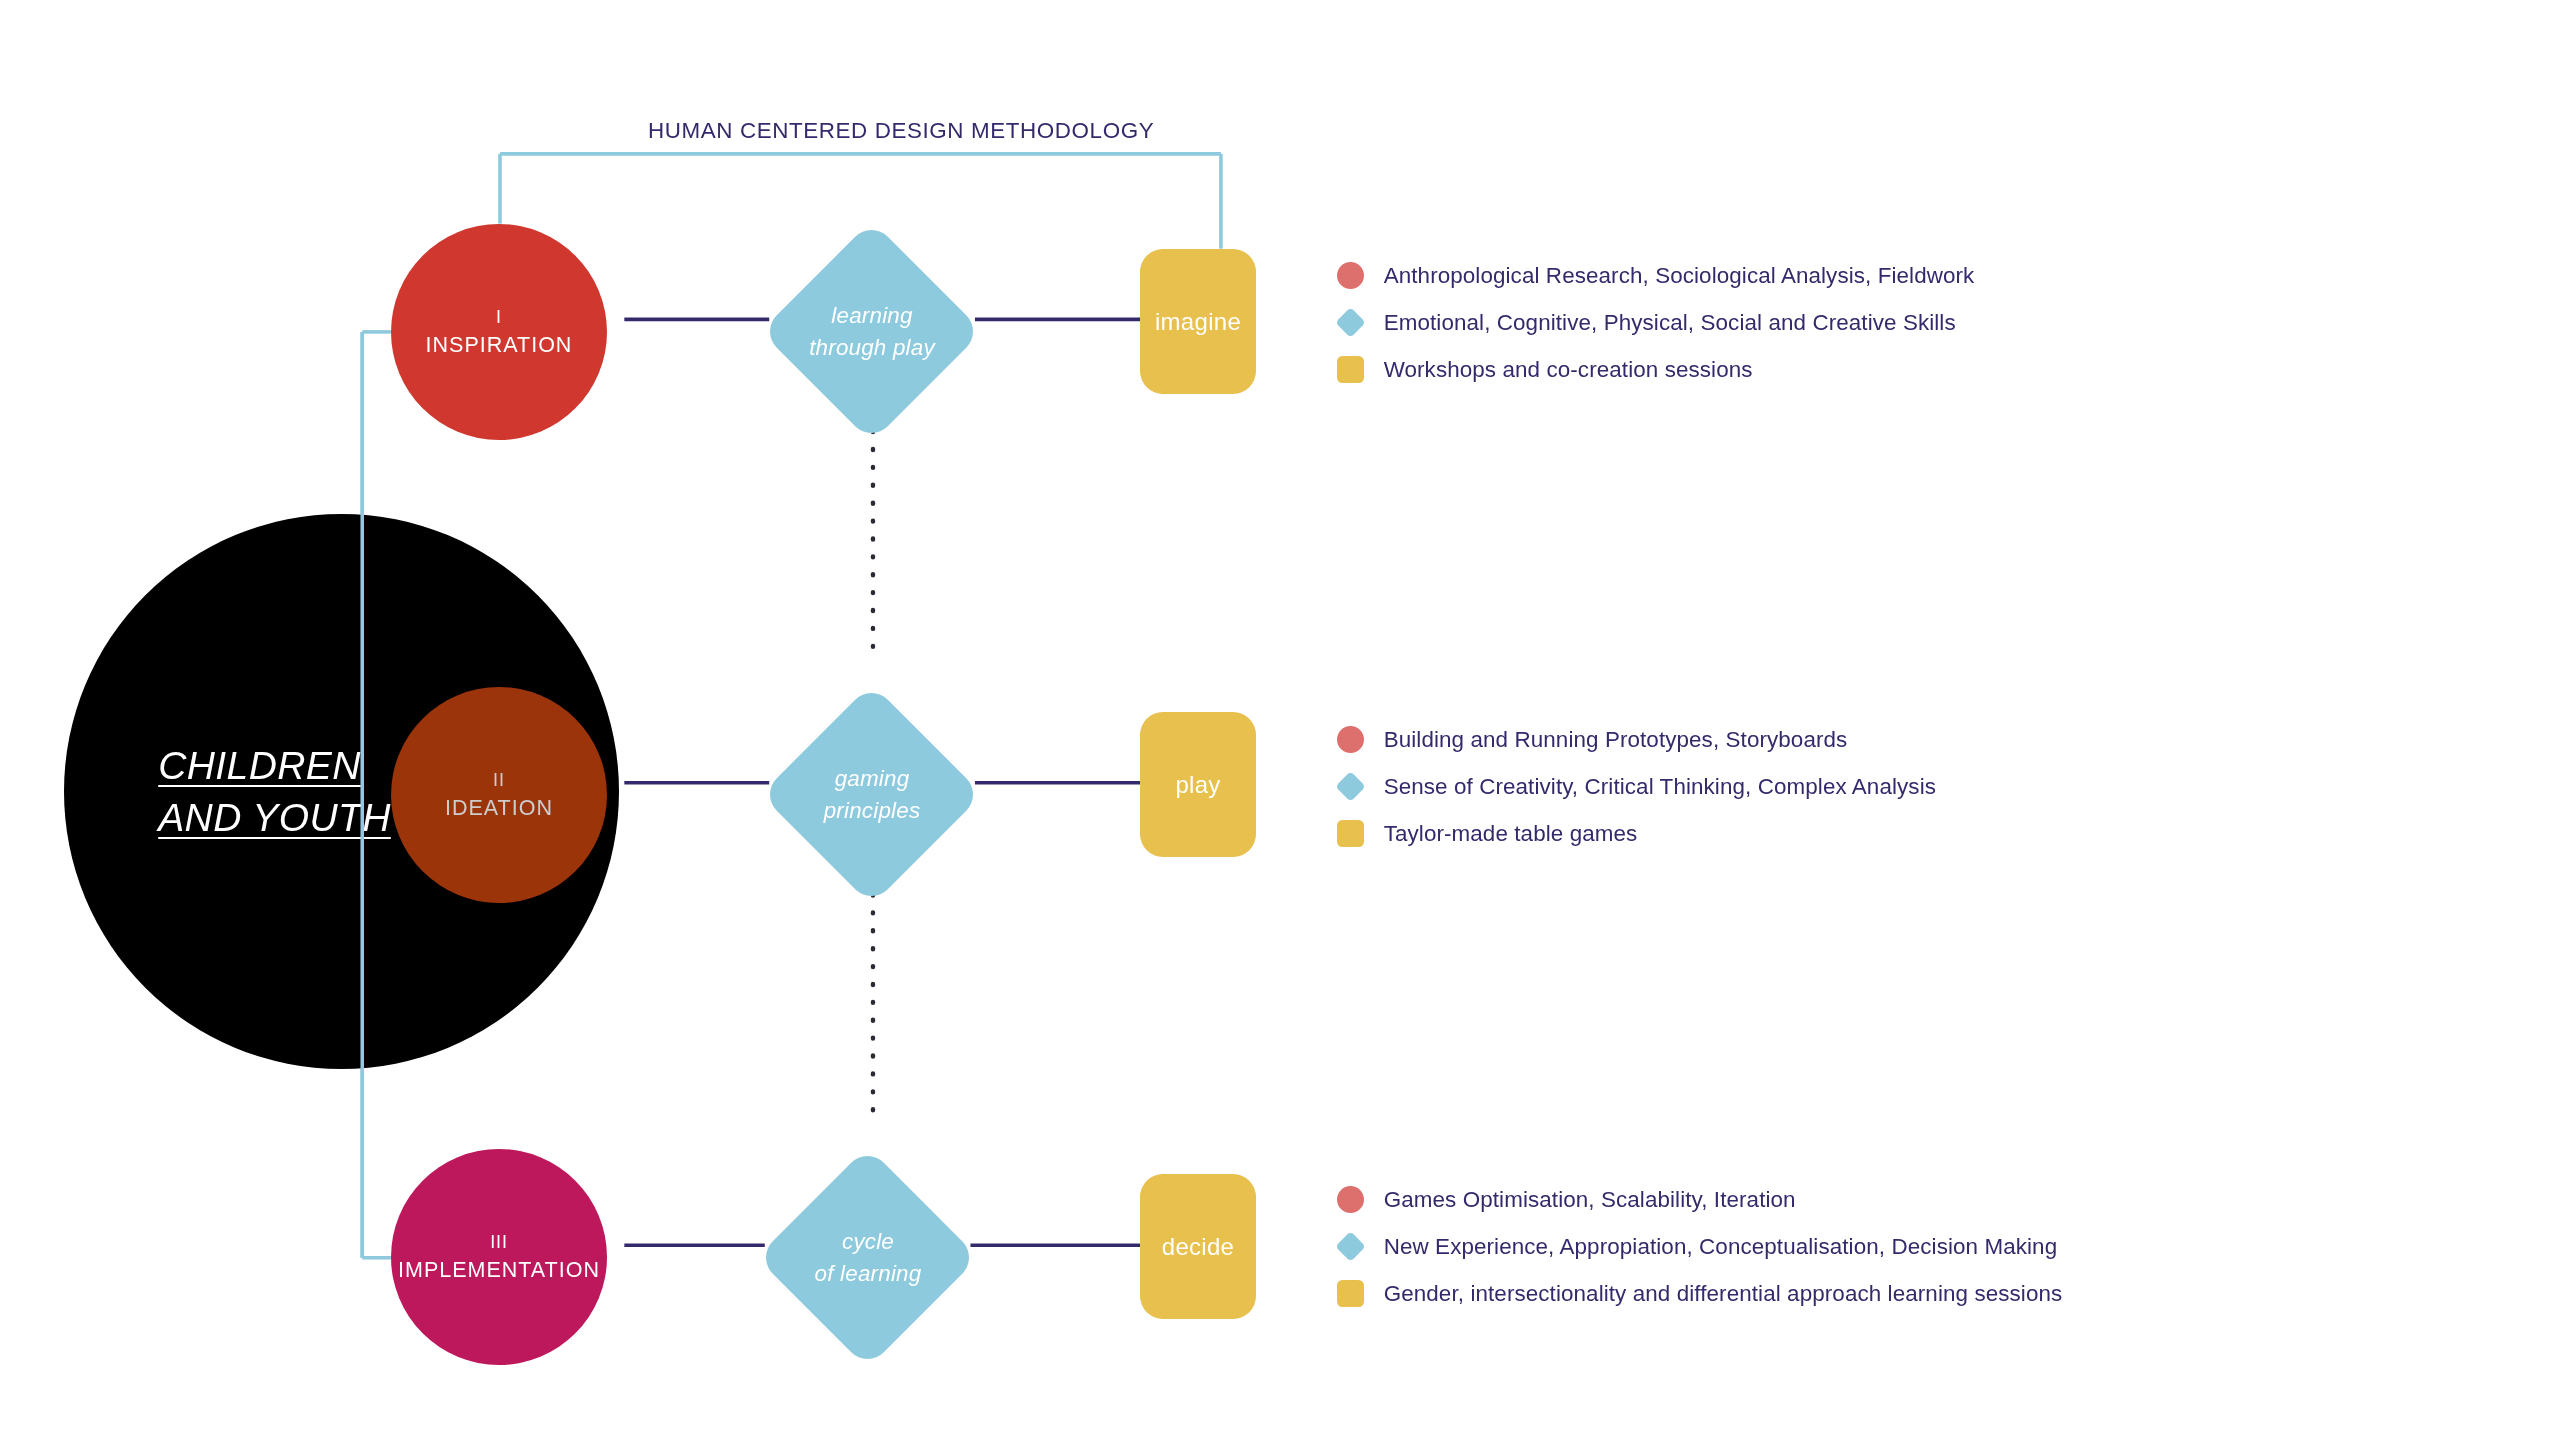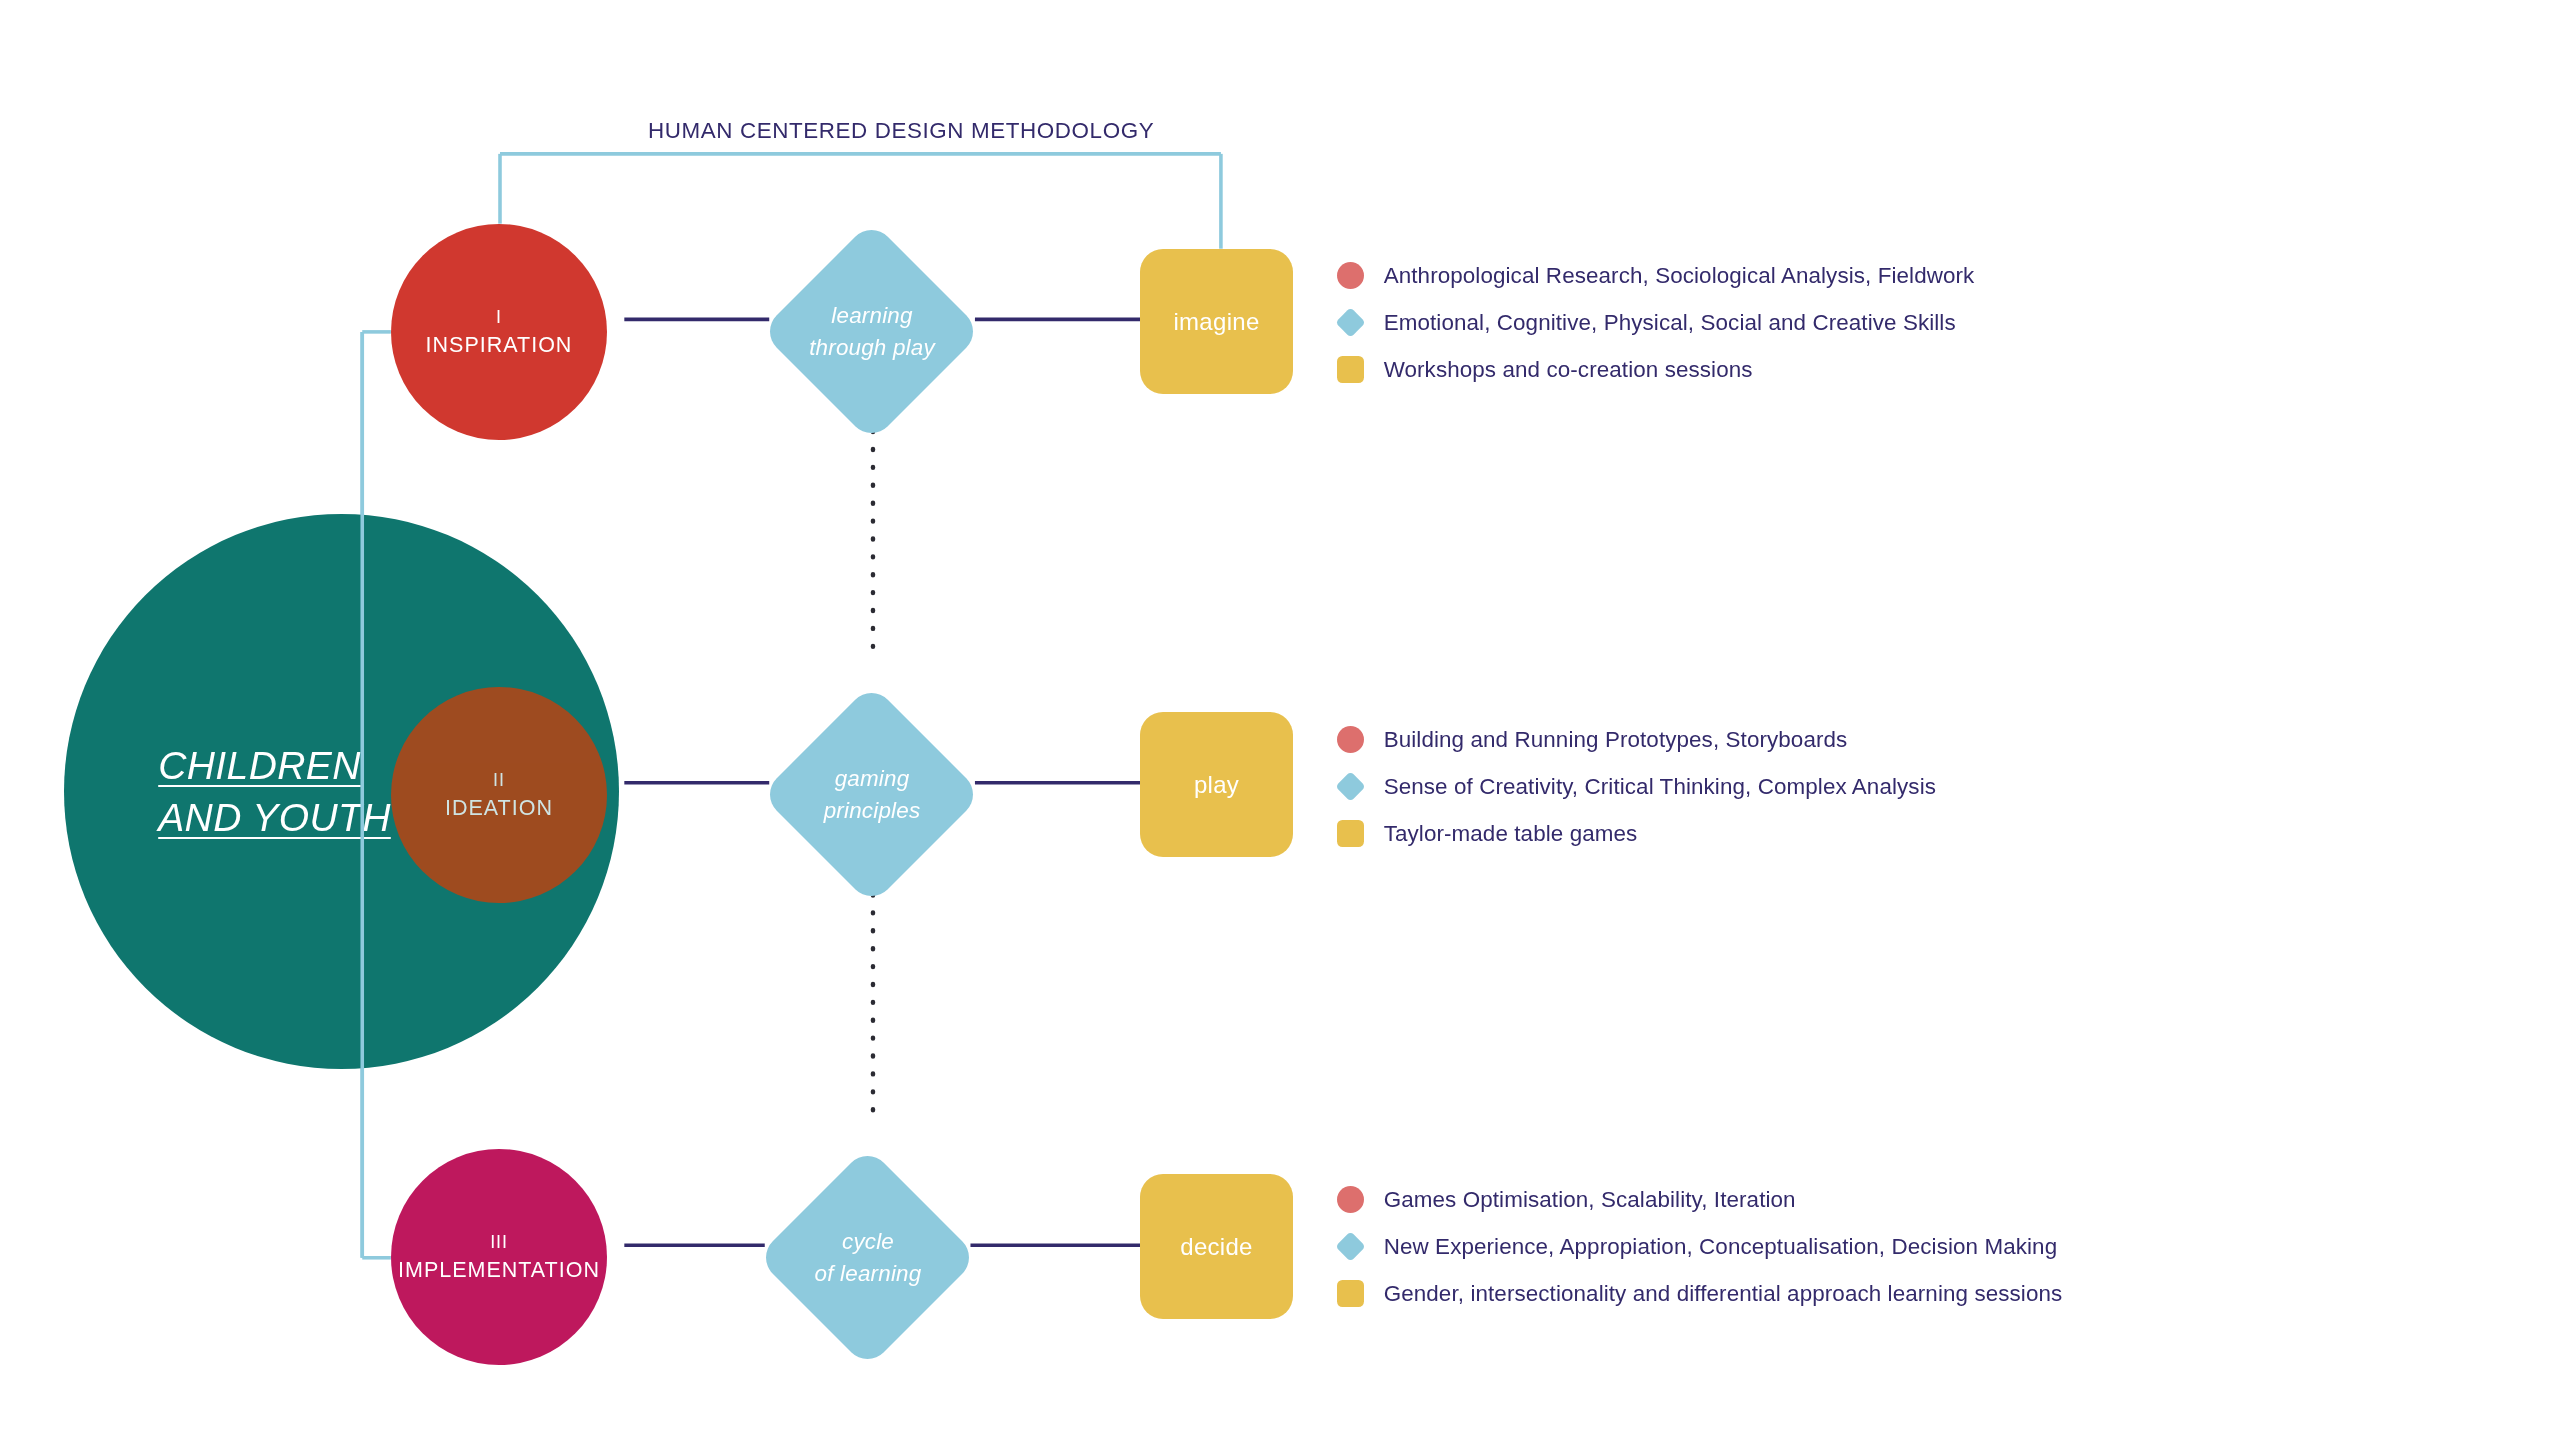--- a/index.html
+++ b/index.html
@@ -44,21 +44,21 @@
   }
 
   
   #audience-circle {
     position: absolute;
     left: 64px;
     top: 514px;
     width: 555px;
     height: 555px;
     border-radius: 50%;
-    background: #0f766e;
+    background: #000000;
     display: flex;
     align-items: center;
     justify-content: center;
   }
   #audience-label {
     color: #ffffff;
     font-style: italic;
     font-size: 39px;
     line-height: 1.32;
     letter-spacing: 0.4px;
@@ -125,21 +125,21 @@
     white-space: pre-line;
     letter-spacing: 0.2px;
   }
   #diamond-1 { left: 762px; top: 222px; }
   #diamond-2 { left: 762px; top: 685px; }
   #diamond-3 { left: 758px; top: 1148px; }
 
   
   .action-square {
     position: absolute;
-    width: 153px;
+    width: 116px;
     height: 145px;
     background: #e8c04d;
     border-radius: 23px;
     display: flex;
     align-items: center;
     justify-content: center;
     color: #ffffff;
     font-size: 24px;
     letter-spacing: 0.3px;
   }

